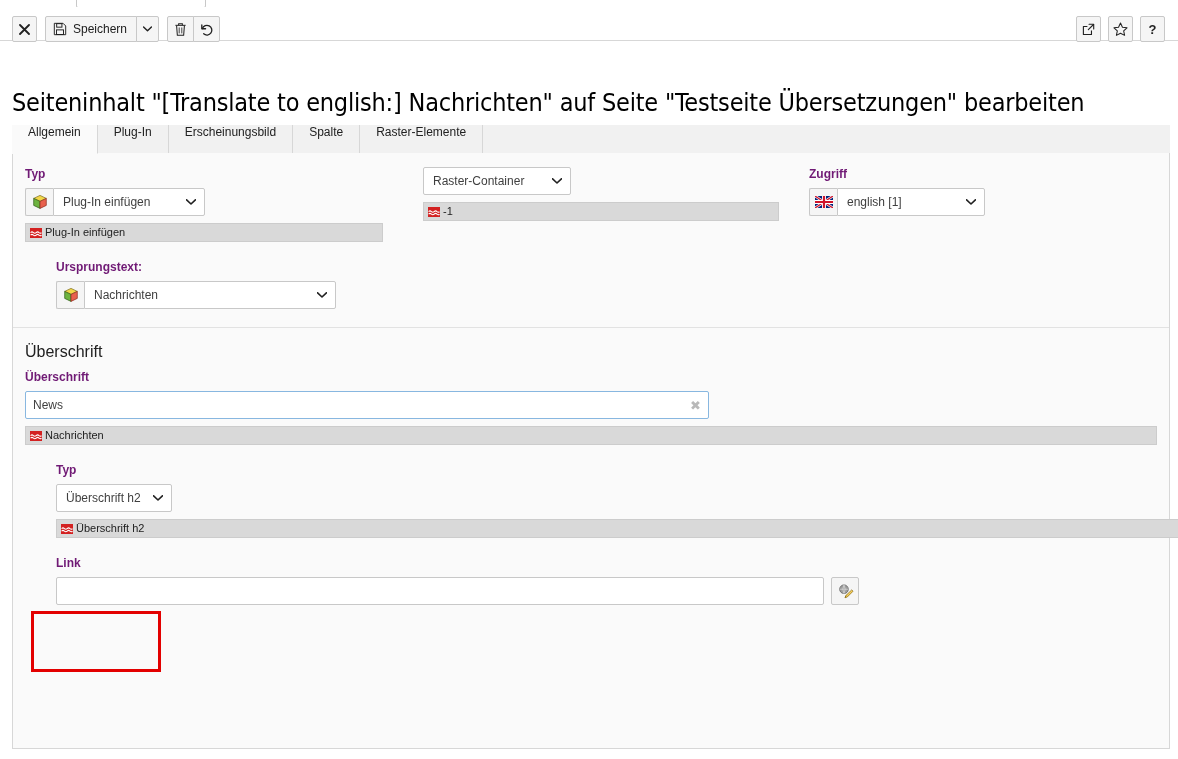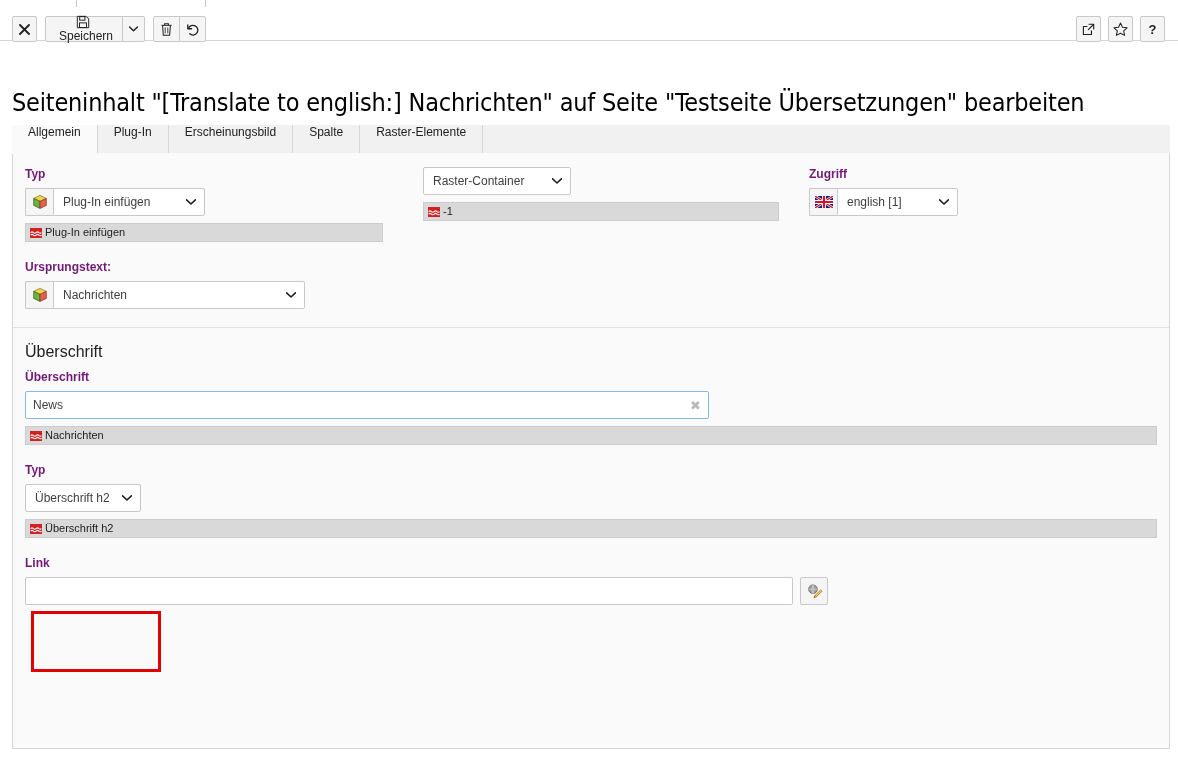--- a/index.html
+++ b/index.html
@@ -69,21 +69,21 @@
     top: 9px;
     display: flex;
     align-items: center;
     gap: 8px;
   }
   .btn-close { width: 25px; padding: 0; }
   .btn-group { display: flex; }
   .btn-group .btn { border-radius: 0; margin-left: -1px; }
   .btn-group .btn:first-child { border-radius: 2px 0 0 2px; margin-left: 0; }
   .btn-group .btn:last-child  { border-radius: 0 2px 2px 0; }
-  .btn-save { padding: 0 9px 0 7px; flex-direction: column; }
+  .btn-save { padding: 0 9px 0 7px; }
   .btn-save .lbl { margin-left: 6px; }
   .btn-caret { width: 23px; padding: 0; }
   .btn-delete { width: 27px; padding: 0; }
   .btn-undo   { width: 27px; padding: 0; }
 
   .tb-right {
     position: absolute;
     right: 13px;
     top: 9px;
     display: flex;
@@ -212,21 +212,21 @@
   .caret-abs {
     position: absolute;
     right: 8px;
     top: 50%;
     transform: translateY(-50%);
     pointer-events: none;
   }
   .sel-w-typ   { width: 152px; }
   .sel-w-urspr { width: 252px; }
   .sel-w-spalte{ width: 148px; }
-  .sel-w-lang  { width: 121px; }
+  .sel-w-lang  { width: 148px; }
   .sel-w-h2    { width: 116px; }
 
   
   .lang-bar {
     box-sizing: border-box;
     margin-top: 7px;
     height: 19px;
     background: #d9d9d9;
     border: 1px solid #cccccc;
     display: flex;
@@ -292,21 +292,21 @@
     left: 18px;
     top: 283px;
     width: 130px;
     height: 61px;
     border: 3px solid #e30000;
     box-sizing: border-box;
     pointer-events: none;
     z-index: 30;
   }
 
-  .mt18 { margin-top: 18px; }
+  .mt18 { margin-top: 18px; margin-left: 31px; }
 </style>
 </head>
 <body>
 
 <div class="pre-toolbar">
   <div class="ghost-box"></div>
 </div>
 
 <div class="toolbar">
 

